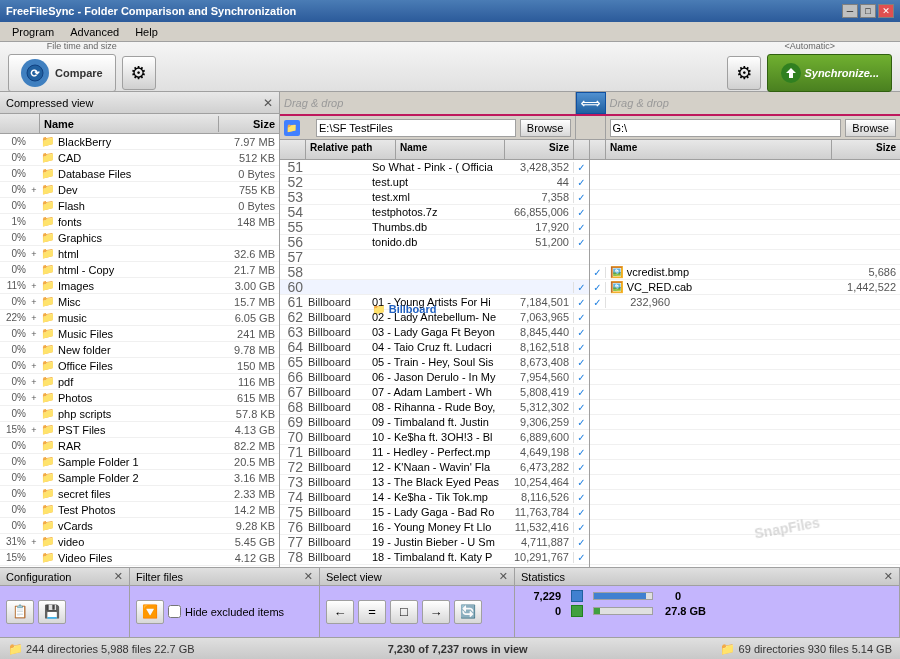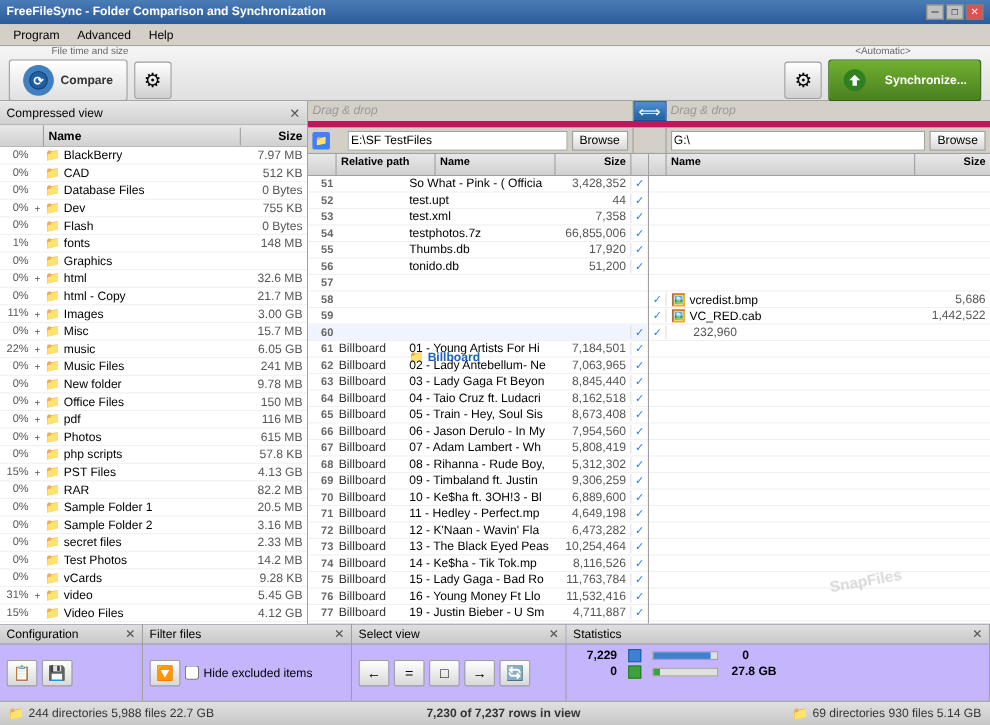--- a/index.html
+++ b/index.html
@@ -82,22 +82,23 @@
       background: linear-gradient(to bottom, #70b030, #4a8020);
       border: 1px solid #306010;
       border-radius: 3px;
       padding: 4px 12px;
       font-size: 14px;
       font-weight: bold;
       color: white;
       cursor: pointer;
       display: flex;
       align-items: center;
-      gap: 16px;
+      gap: 2px;
       height: 38px;
+      font-style: italic;
     }
     .settings-icon-btn {
       width: 34px; height: 34px;
       background: linear-gradient(to bottom, #ffffff, #d0d0d0);
       border: 1px solid #a0a0a0;
       border-radius: 3px;
       display: flex; align-items: center; justify-content: center;
       cursor: pointer;
       font-size: 18px;
     }
@@ -275,22 +276,21 @@
       height: 15px;
       align-items: center;
       border-bottom: 1px solid #f0f0f0;
       font-size: 10px;
     }
     .file-row-num {
       width: 26px;
       text-align: right;
       padding-right: 3px;
       color: #666;
-      font-size: 10px;
-      font-weight: bold;
+      font-size: 14px;
     }
     .file-row-rel {
       width: 64px;
       padding: 0 2px;
       overflow: hidden;
       white-space: nowrap;
       color: #333;
     }
     .file-row-name {
       flex: 1;
@@ -720,21 +720,21 @@
         <div class="tree-row">
 
     <span class="tree-expand"></span>
 
   </div>
       </div>
   </div>
 
   <div class="right-panel">
 
-    <div style="display:flex;height:24px;border-bottom:6px solid #be185d;background:#d4d0c8;">
+    <div style="display:flex;height:24px;border-bottom:2px solid #be185d;background:#d4d0c8;">
 
       <div style="flex:1;border-right:1px solid #a0a0a0;display:flex;align-items:center;padding:0 4px;gap:3px;">
         <span class="dd-label">Drag &amp; drop</span>
       </div>
 
       <div class="arrow-btn" style="width:30px;">⟺</div>
 
       <div style="flex:1;display:flex;align-items:center;padding:0 4px;gap:3px;">
         <span class="dd-label">Drag &amp; drop</span>
       </div>
@@ -808,27 +808,20 @@
   </div>
             <div class="file-row">
     <span class="file-row-num">57</span>
     <span class="file-row-rel"></span>
     <span class="file-row-name"></span>
     <span class="file-row-size"></span>
     <span style="width:16px;text-align:center;font-size:10px;color:#2080e0;border-left:1px solid #e0e0e0;"></span>
   </div>
             <div class="file-row">
     <span class="file-row-num">58</span>
-    <span class="file-row-rel"></span>
-    <span class="file-row-name"></span>
-    <span class="file-row-size"></span>
-    <span style="width:16px;text-align:center;font-size:10px;color:#2080e0;border-left:1px solid #e0e0e0;"></span>
-  </div>
-            <div class="file-row">
-    <span class="file-row-num">59</span>
     <span class="file-row-rel"></span>
     <span class="file-row-name"></span>
     <span class="file-row-size"></span>
     <span style="width:16px;text-align:center;font-size:10px;color:#2080e0;border-left:1px solid #e0e0e0;"></span>
   </div>
             <div class="file-row dir-row">
     <span class="file-row-num">60</span>
     <span class="file-row-rel"></span>
     <span class="file-row-name">📁 Billboard</span>
     <span class="file-row-size"><directory></directory></span>

